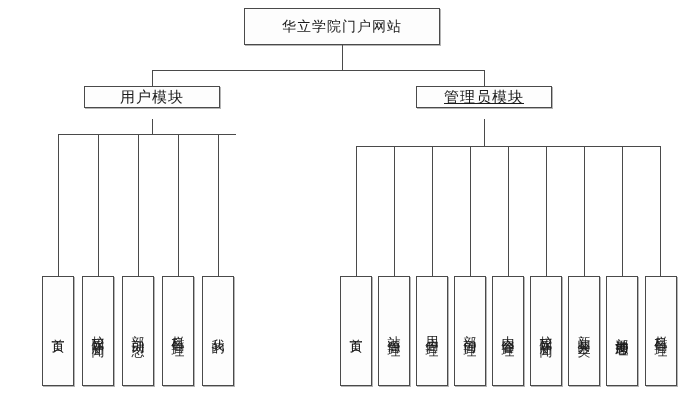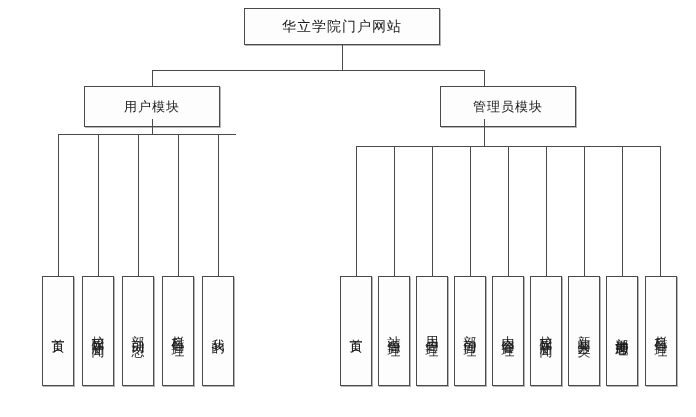--- a/index.html
+++ b/index.html
@@ -35,26 +35,26 @@
   .node-root {
     left: 244px;
     top: 8px;
     width: 196px;
     height: 37px;
     font-size: 14px;
     letter-spacing: 1px;
   }
 
   .node-module {
-    height: 41px;
-    font-size: 13px;
+    height: 22px;
+    font-size: 15px;
     letter-spacing: 1px;
   }
   .node-module.left  { left: 84px;  top: 86px;  width: 136px; }
-  .node-module.right { left: 440px; top: 86px;  width: 136px; }
+  .node-module.right { left: 416px; top: 86px;  width: 136px; text-decoration: underline; }
 
   
   .node-leaf {
     top: 276px;
     width: 32px;
     height: 110px;
     font-size: 13px;
     align-items: center;
     justify-content: center;
   }

